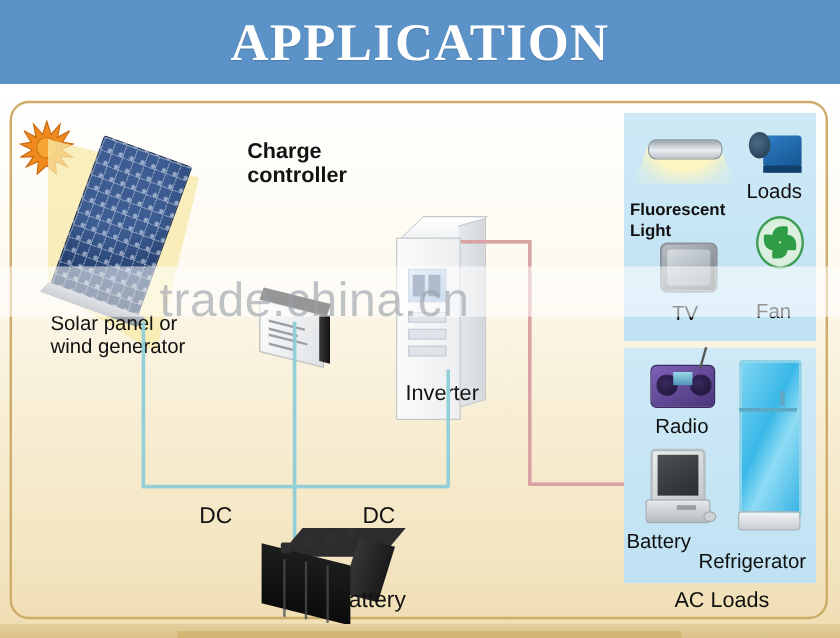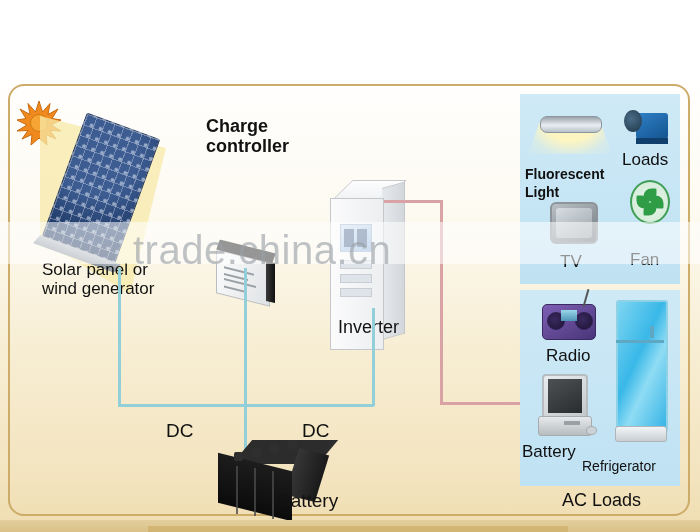--- a/index.html
+++ b/index.html
@@ -171,20 +171,23 @@
       opacity:.62;font-family:"Liberation Sans",sans-serif;letter-spacing:.5px;
       pointer-events:none;}
   .wm-band{position:absolute;left:0;top:150px;width:700px;height:42px;
       background:rgba(255,255,255,.55);pointer-events:none;}
 </style>
 </head>
 <body>
 
 <div id="root">
 
+  <div class="banner">
+    <div class="banner-title">APPLICATION</div>
+  </div>
 
   <div class="diagram">
     <div class="frame-border"></div>
 
     <svg class="sun-wrap" viewBox="0 0 46 46">
       <g fill="#f08a1e" stroke="#c96a10" stroke-width="1">
         <polygon points="23,1 26.5,12 34,3.5 32,14.5 42,9 36,18.5 45,20 35,25 45,31 34,30.5 40,39 30,34.5 31,45 23,38 15,45 16,34.5 6,39 12,30.5 1,31 11,25 1,20 10,18.5 4,9 14,14.5 12,3.5 19.5,12"></polygon>
       </g>
       <circle cx="23" cy="23" r="8.5" fill="#f6a534" stroke="#d07a12" stroke-width="1"></circle>
     </svg>
@@ -300,21 +303,21 @@
           <div class="pc-mouse"></div>
         </div>
         <div class="load-lbl" style="left:2px;top:152px;font-size:17px;">Battery</div>
 
         <div class="fridge" style="left:96px;top:10px;">
           <div class="fridge-body"></div>
           <div class="fridge-split"></div>
           <div class="fridge-handle"></div>
           <div class="fridge-base"></div>
         </div>
-        <div class="load-lbl" style="left:62px;top:168px;font-size:14px;">Refrigerator</div>
+        <div class="load-lbl" style="left:62px;top:168px;font-size:17px;">Refrigerator</div>
       </div>
 
       <div class="load-lbl" style="left:42px;top:396px;font-size:18px;">AC Loads</div>
     </div>
 
     <div class="wm-band"></div>
     <div class="wm">trade.china.cn</div>
 
     <div class="bottom-strip"></div>
     <div class="bottom-strip2"></div>

